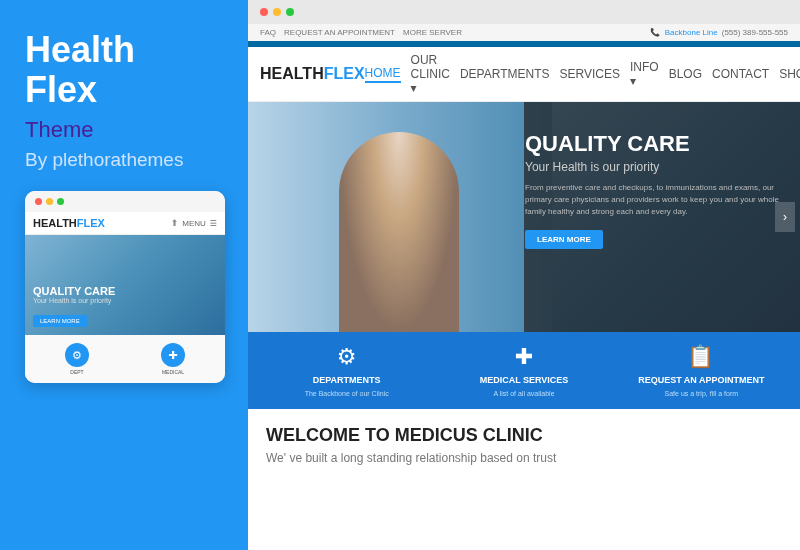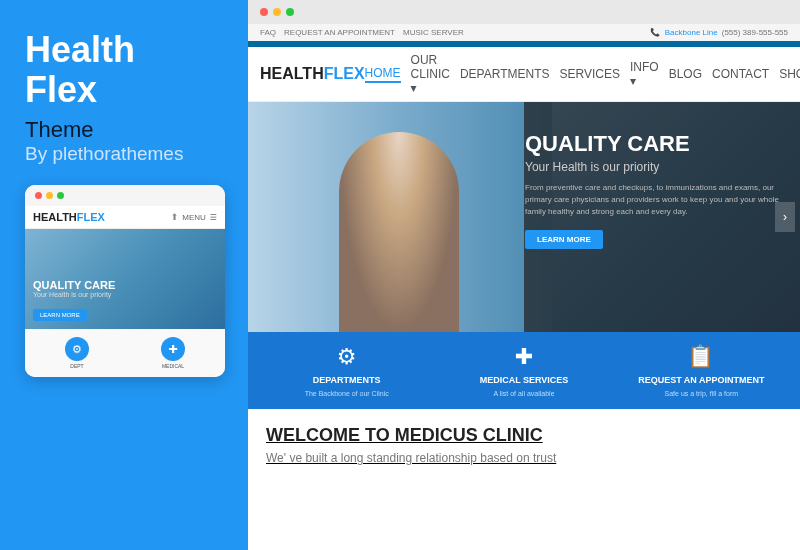--- a/index.html
+++ b/index.html
@@ -22,23 +22,24 @@
       gap: 0;
     }
     .theme-title {
       color: #fff;
       font-size: 36px;
       font-weight: 900;
       line-height: 1.1;
       margin-bottom: 8px;
     }
     .theme-subtitle {
-      color: #0f172a;
+      color: #4c1d95;
       font-size: 22px;
       font-weight: 400;
+      margin-bottom: 6px;
     }
     .theme-author {
       color: #cce4ff;
       font-size: 19px;
       margin-bottom: 20px;
     }
 
     
     .mobile-card {
       background: #fff;
@@ -335,21 +336,20 @@
     }
     .feature-desc {
       font-size: 7px;
       color: #bbdefb;
     }
 
     
     .welcome-section {
       padding: 16px 18px;
       background: #fff;
-      text-decoration: underline;
     }
     .welcome-title {
       font-size: 18px;
       font-weight: 900;
       text-transform: uppercase;
       color: #222;
       margin-bottom: 5px;
     }
     .welcome-text {
       font-size: 12px;
@@ -409,21 +409,21 @@
   <div class="browser-chrome">
     <div class="browser-dot browser-dot-red"></div>
     <div class="browser-dot browser-dot-yellow"></div>
     <div class="browser-dot browser-dot-green"></div>
   </div>
 
   <div class="site-top-bar">
     <div class="top-bar-left">
       <span>FAQ</span>
       <span>REQUEST AN APPOINTMENT</span>
-      <span>MUSIC SERVER</span>
+      <span>MORE SERVER</span>
     </div>
     <div class="top-bar-right">
       <span>📞</span>
       <span class="emergency-text">Backbone Line</span>
       <span>(555) 389-555-555</span>
     </div>
   </div>
 
   <div class="site-nav">
     <div class="site-logo">

